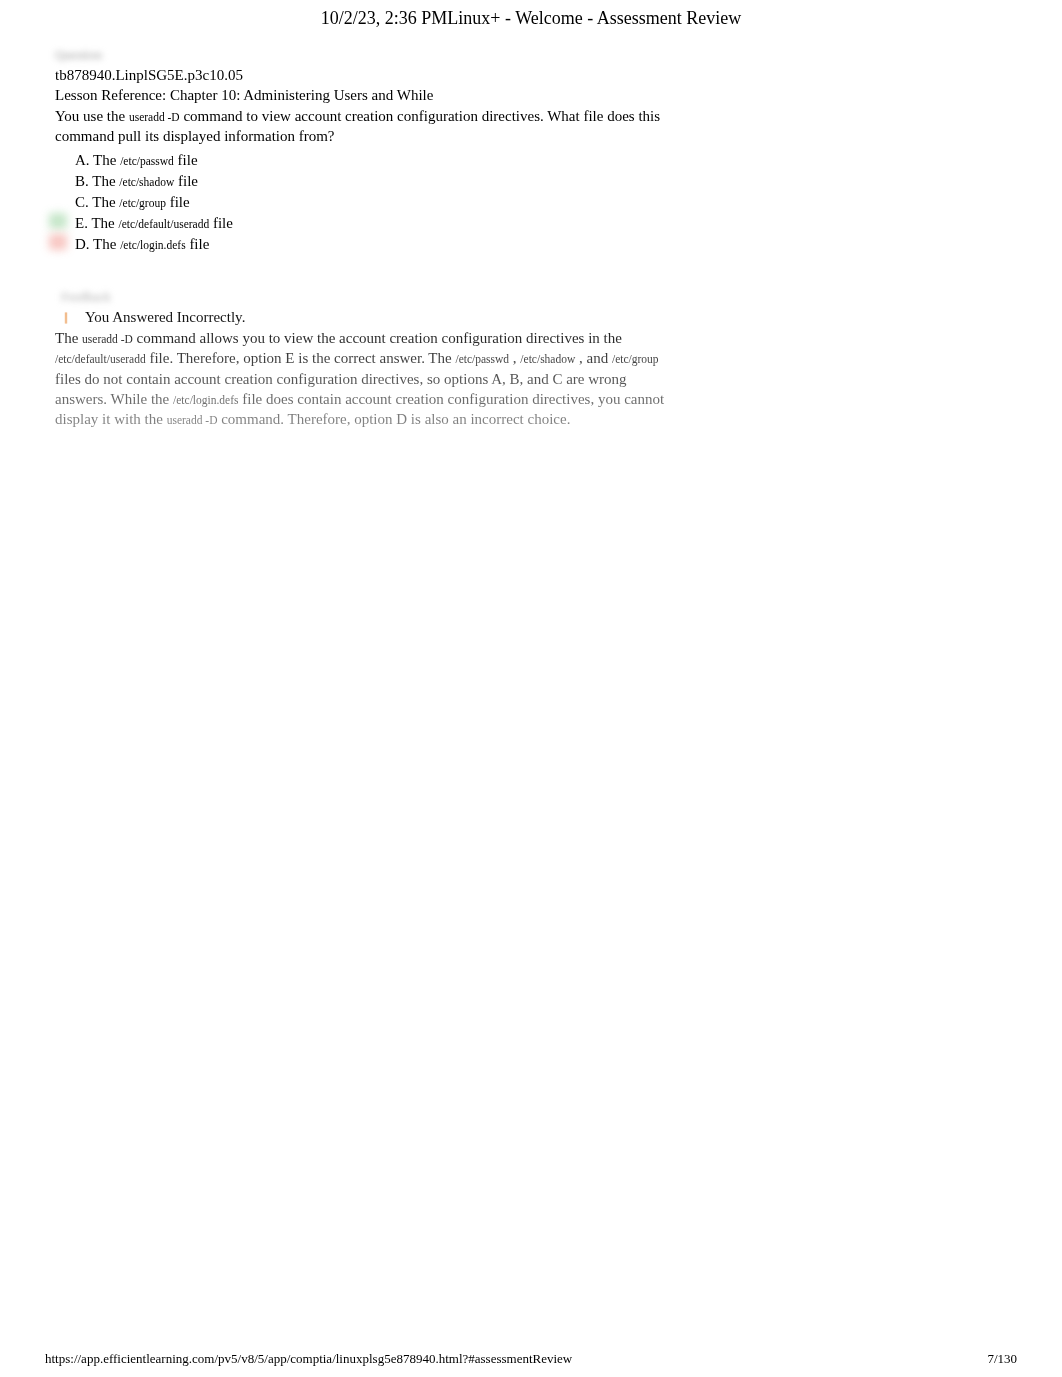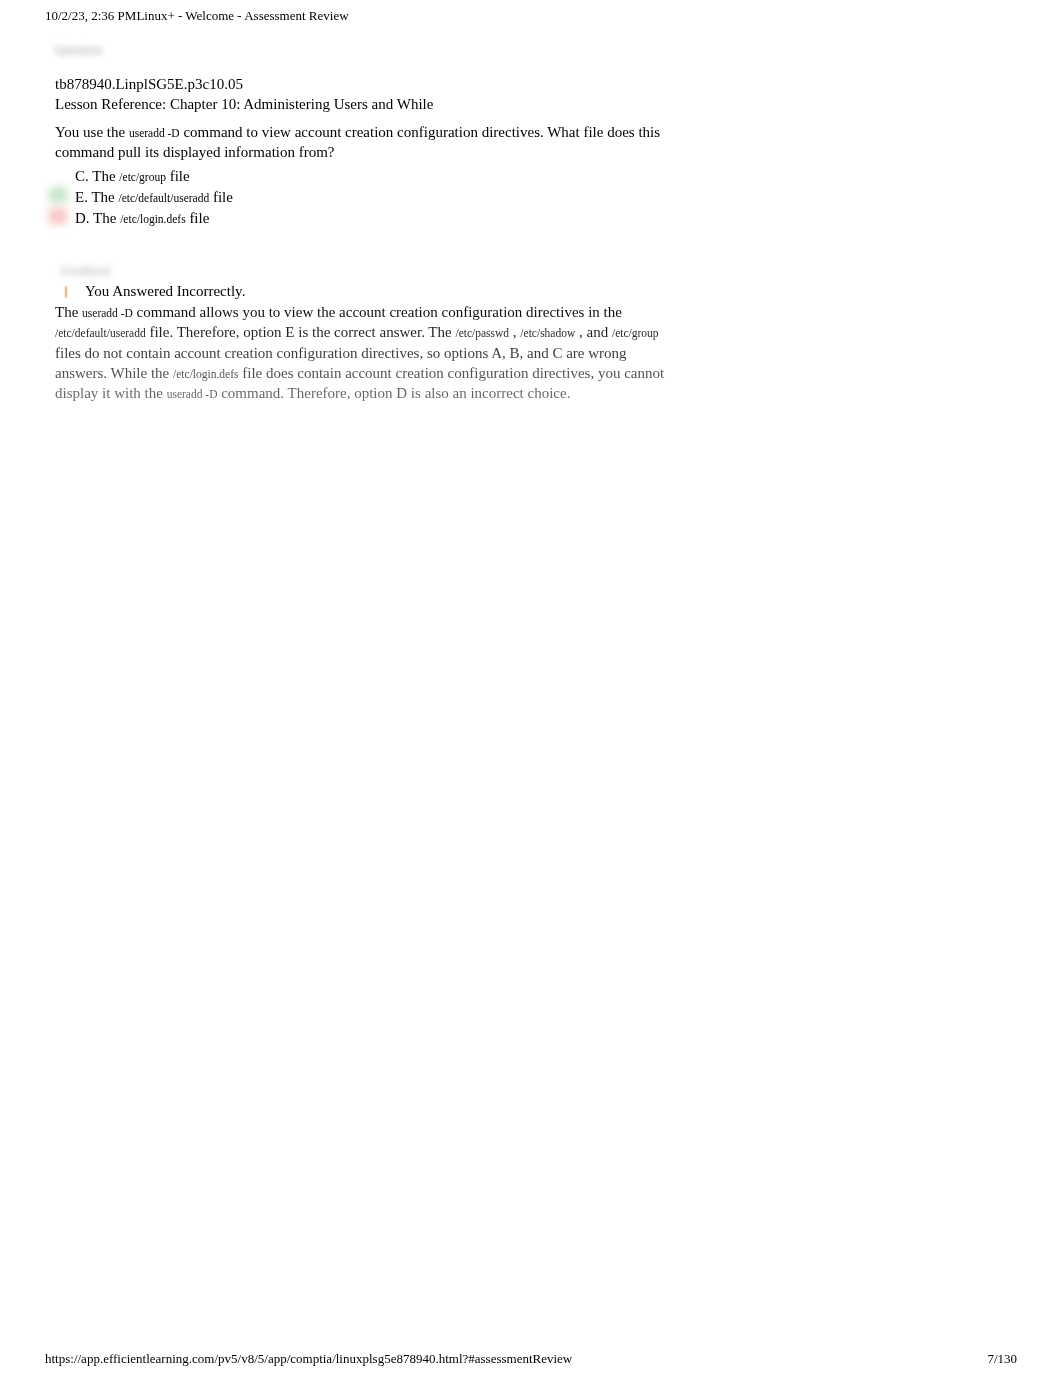--- a/index.html
+++ b/index.html
@@ -10,47 +10,47 @@
     html, body {
       width: 1062px;
       height: 1377px;
       font-family: "Times New Roman", Times, serif;
       background: #ffffff;
       color: #000000;
       position: relative;
     }
     .header {
       display: flex;
-      justify-content: flex-start;
+      justify-content: center;
       padding: 8px 45px 0 45px;
-      font-size: 13px;
+      font-size: 18px;
       color: #000;
       font-family: Liberation Serif, serif;
     }
     .content {
       padding: 18px 0 0 55px;
       width: 690px;
     }
     .blur-label {
       filter: blur(3px);
       color: #999;
       font-size: 13px;
       margin-bottom: 2px;
       user-select: none;
     }
     .line {
       font-size: 15px;
       line-height: 1.35;
       color: #000;
     }
     .question-id {
-      margin-top: 16px;
+      margin-top: 2px;
     }
     .question-text {
-      margin-top: 7px;
+      margin-top: 0;
     }
     .options {
       margin-top: 4px;
       position: relative;
     }
     .option {
       font-size: 15px;
       line-height: 1.4;
       padding-left: 20px;
       position: relative;
@@ -152,20 +152,26 @@
 
 <div class="content">
   <div class="blur-label">Question</div>
   <div class="line question-id">tb878940.LinplSG5E.p3c10.05</div>
   <div class="line">Lesson Reference: Chapter 10: Administering Users and While</div>
   <div class="line question-text">
     <span>You use the </span><span class="code">useradd -D</span><span> command to view account creation configuration directives. What file does this command pull its displayed information from?</span>
   </div>
 
   <div class="options">
+    <div class="option">
+      <span class="opt-letter">A.</span><span> The</span> <span class="code">/etc/passwd</span><span> file</span>
+    </div>
+    <div class="option">
+      <span class="opt-letter">B.</span><span> The </span><span class="code">/etc/shadow</span><span> file</span>
+    </div>
     <div class="option">
       <span class="opt-letter">C.</span><span> The </span><span class="code">/etc/group</span><span> file</span>
     </div>
     <div class="option">
       <span class="side-blur blur-green"></span>
       <span class="opt-letter">E.</span><span> The</span> <span class="code">/etc/default/useradd</span><span> file</span>
     </div>
     <div class="option">
       <span class="side-blur blur-red"></span>
       <span class="opt-letter">D.</span><span> The</span> <span class="code">/etc/login.defs</span><span> file</span>

